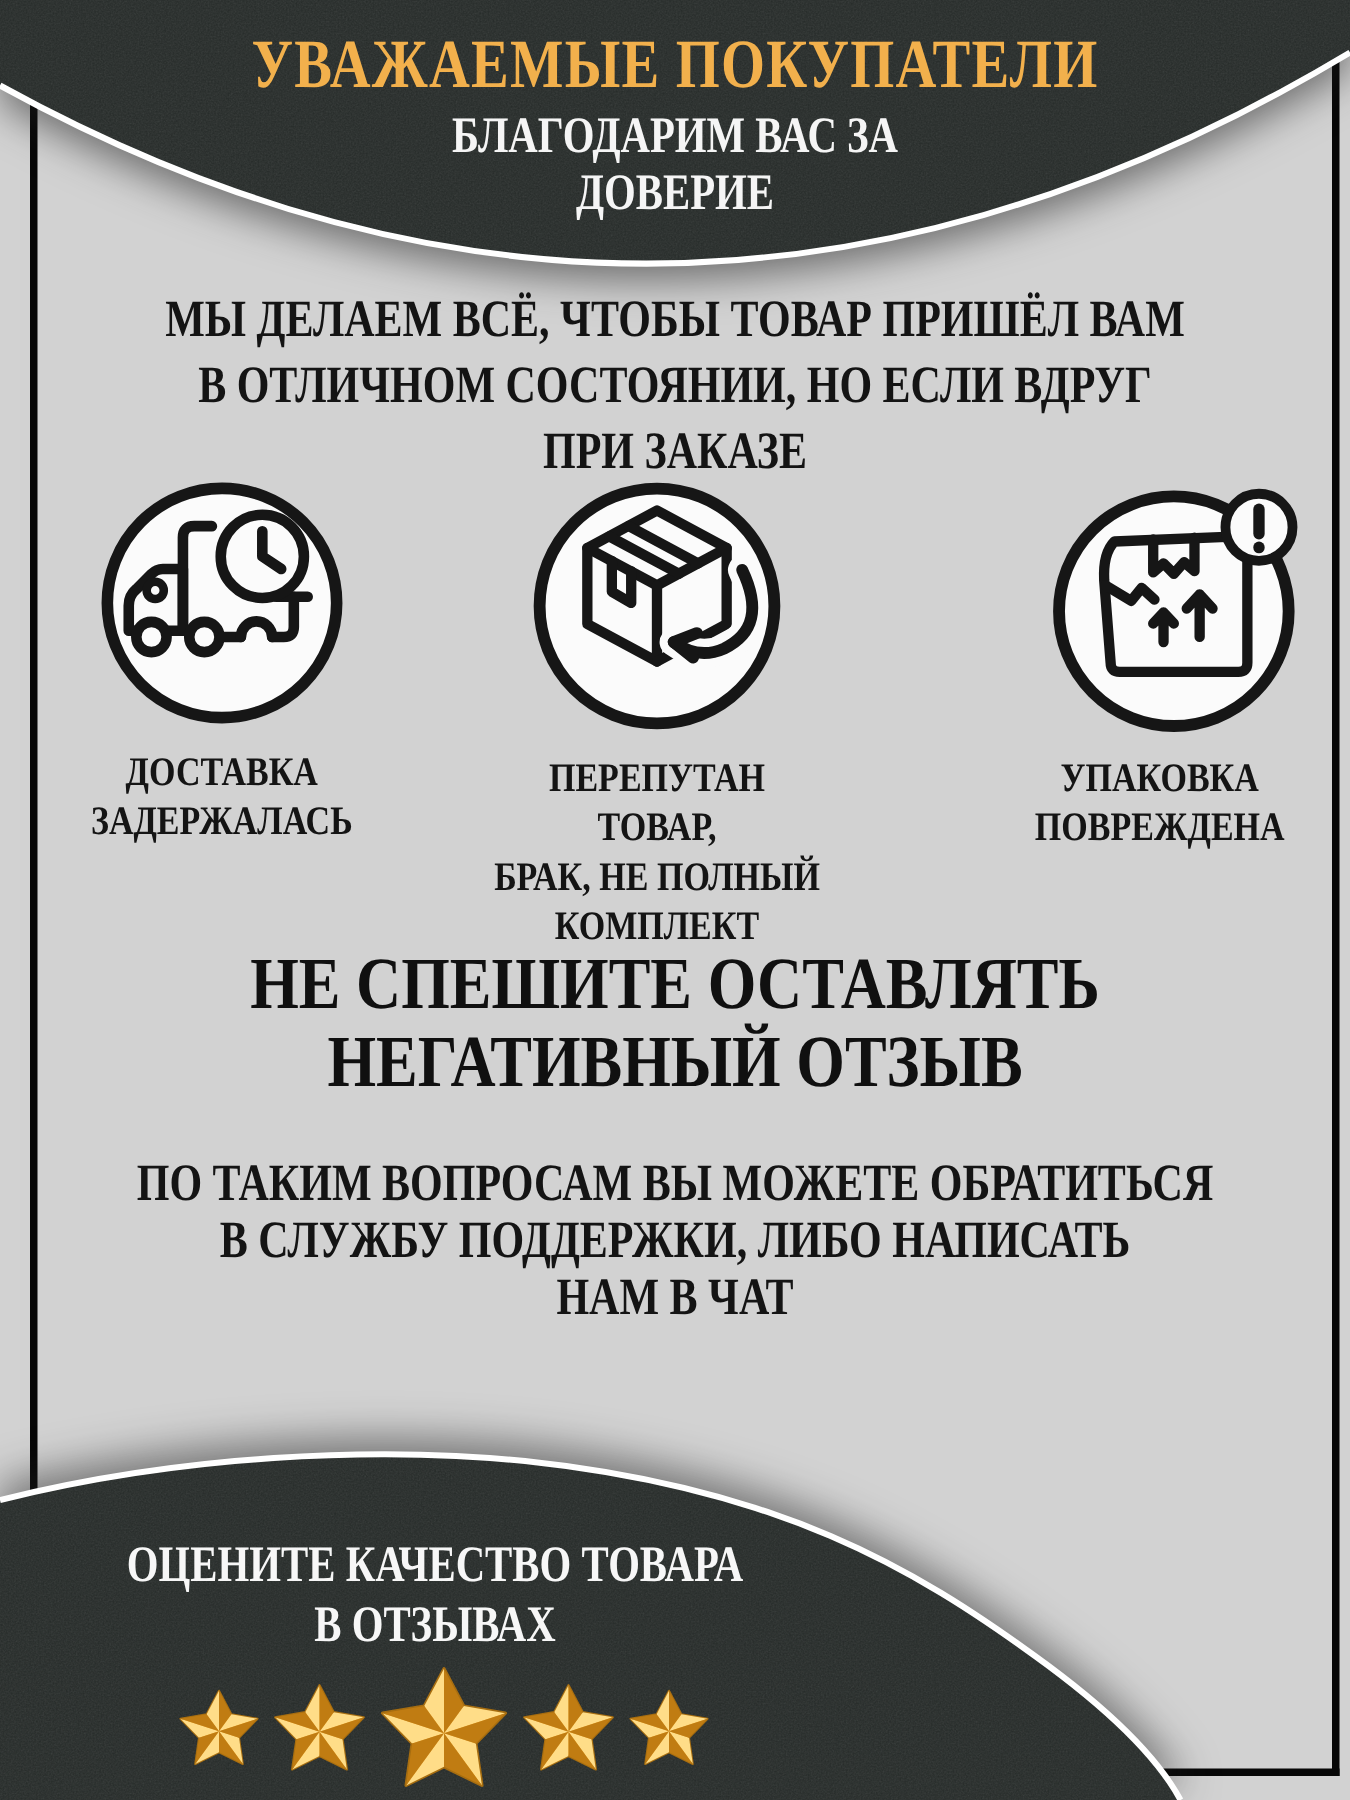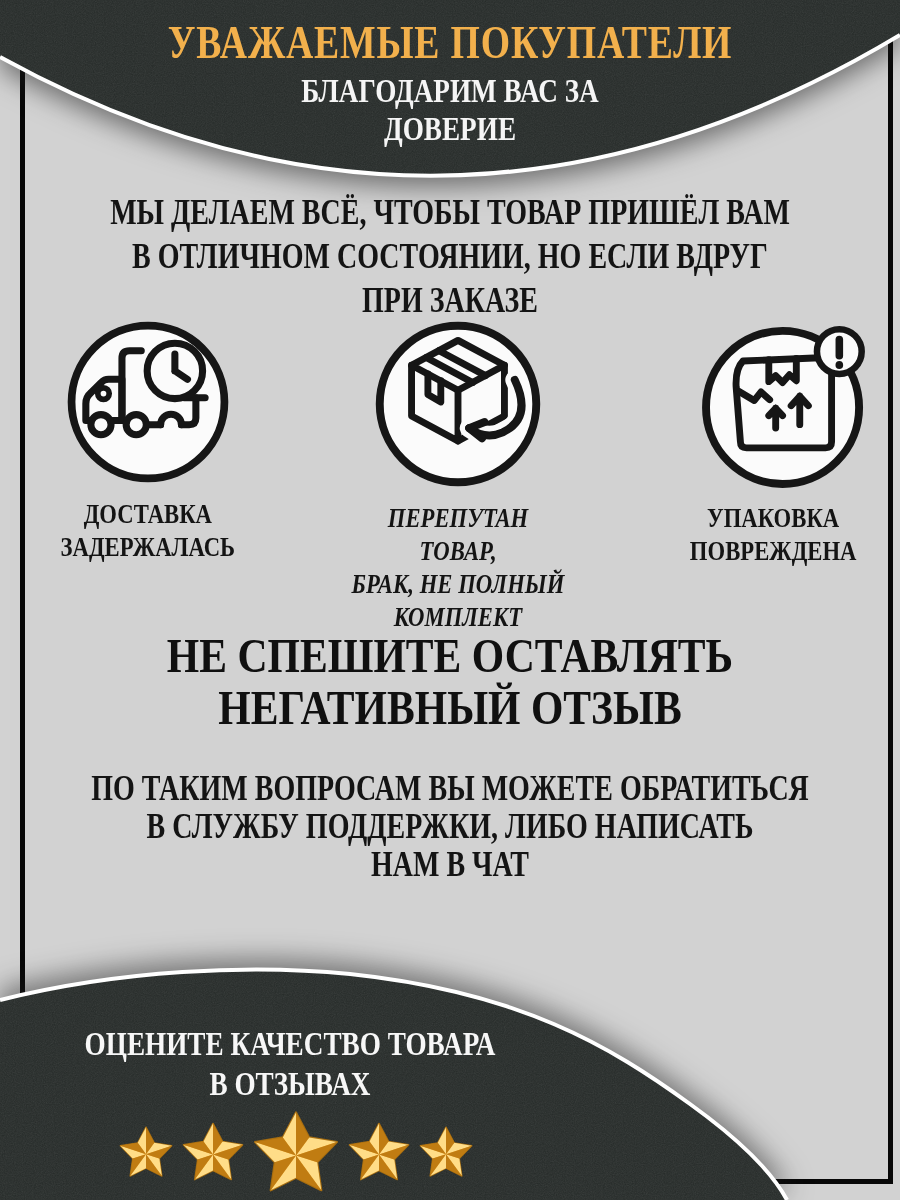--- a/index.html
+++ b/index.html
@@ -27,21 +27,21 @@
   .support{top:770px;left:0;width:900px;text-align:center;font-size:35px;line-height:38px;
            color:#141414;transform:scaleX(.8);}
   .footer-text{top:1024px;left:0;width:580px;text-align:center;font-size:34px;line-height:40px;
                color:#f7f7f7;transform:scaleX(.8);}
   
   .issue{top:318px;z-index:3;display:flex;flex-direction:column;align-items:center;}
   .issue .badge{display:block;}
   .issue .label{margin-top:12px;text-align:center;font-weight:bold;font-size:27px;line-height:33px;
                 color:#141414;transform:scaleX(.84);}
   .issue1{left:28px;width:240px;}
-  .issue2{left:328px;width:260px;font-style:italic;}
+  .issue2{left:308px;width:260px;}
   .issue3{left:612px;width:260px;align-items:flex-end;}
   
   .stars{top:1106px;left:16px;width:560px;height:92px;z-index:3;
          display:flex;justify-content:center;align-items:center;gap:9px;}
   .star{display:block;}
   .star.s1,.star.s5{width:54px;height:54px;}
   .star.s2,.star.s4{width:62px;height:62px;}
   .star.s3{width:86px;height:86px;}
   .hidden-defs{position:absolute;width:0;height:0;}
 </style>

